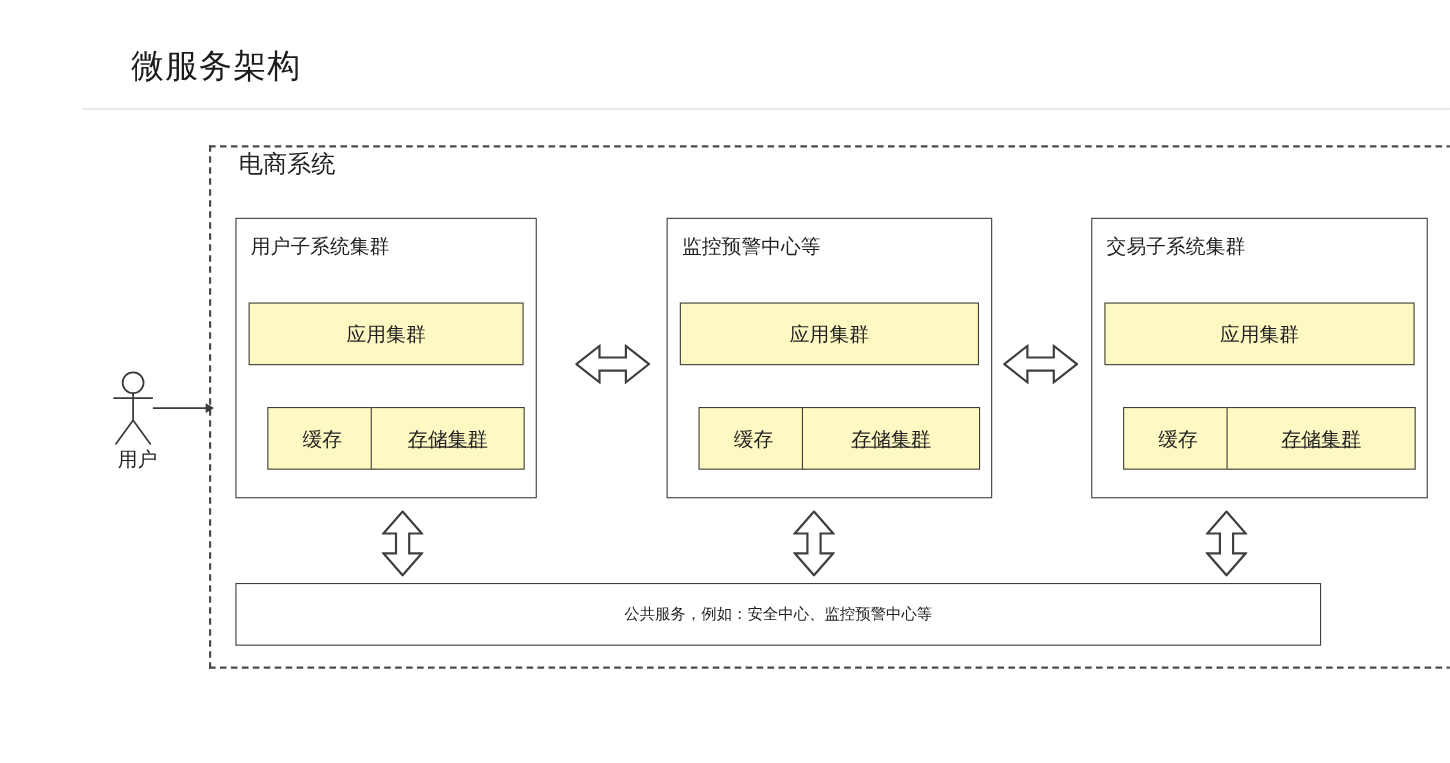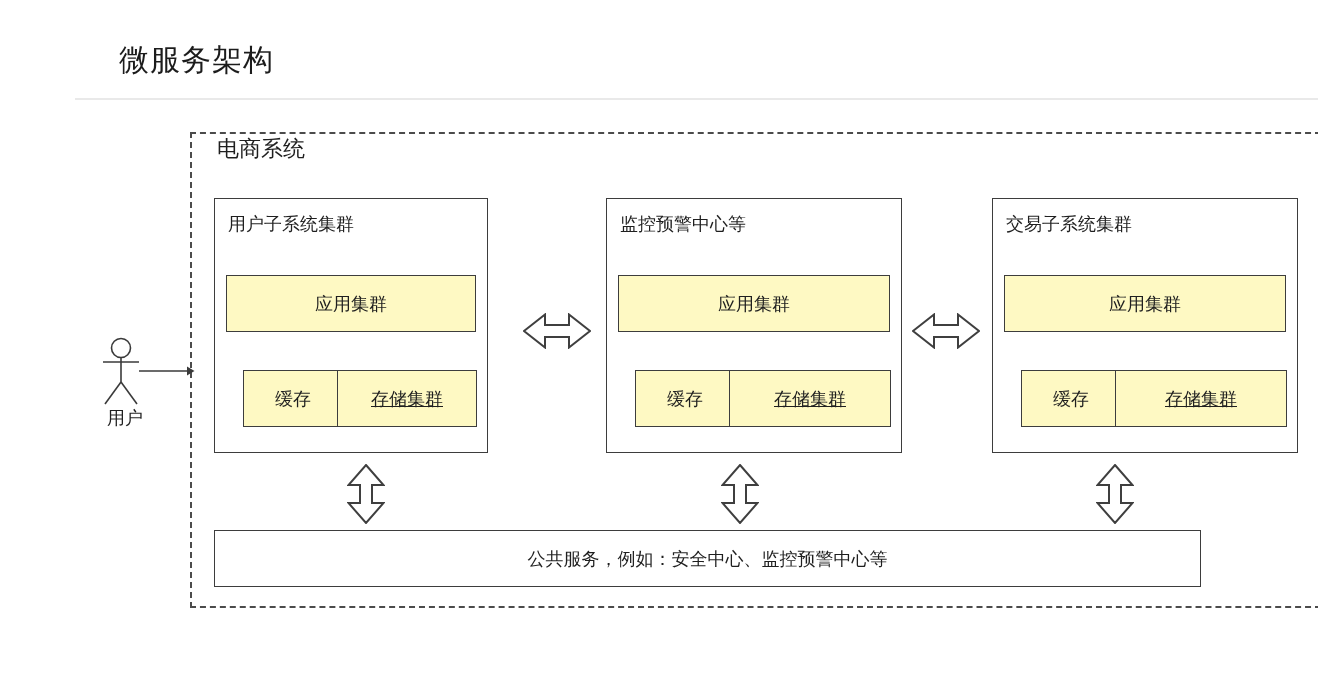--- a/index.html
+++ b/index.html
@@ -55,21 +55,21 @@
   .h-arrow-1{left:479px;}
   .h-arrow-2{left:868px;}
   .v-arrow{position:absolute;top:464px;width:38px;height:60px;}
   .v-arrow-1{left:303px;}
   .v-arrow-2{left:677px;}
   .v-arrow-3{left:1052px;}
   .shared-box{
     position:absolute;left:170px;top:530px;width:987px;height:57px;
     border:1.5px solid #3d3d3d;box-sizing:border-box;
     display:flex;align-items:center;justify-content:center;
-    font-size:18px;background:#fff;
+    font-size:14px;background:#fff;
   }
   .actor{position:absolute;left:50px;top:332px;width:105px;height:78px;}
   .actor-label{
     position:absolute;left:55px;top:406px;width:44px;
     text-align:right;font-size:18px;
   }
   .watermark{
     position:absolute;right:13px;top:663px;
     font-size:17px;color:#c8c5c5;letter-spacing:0.5px;
   }

